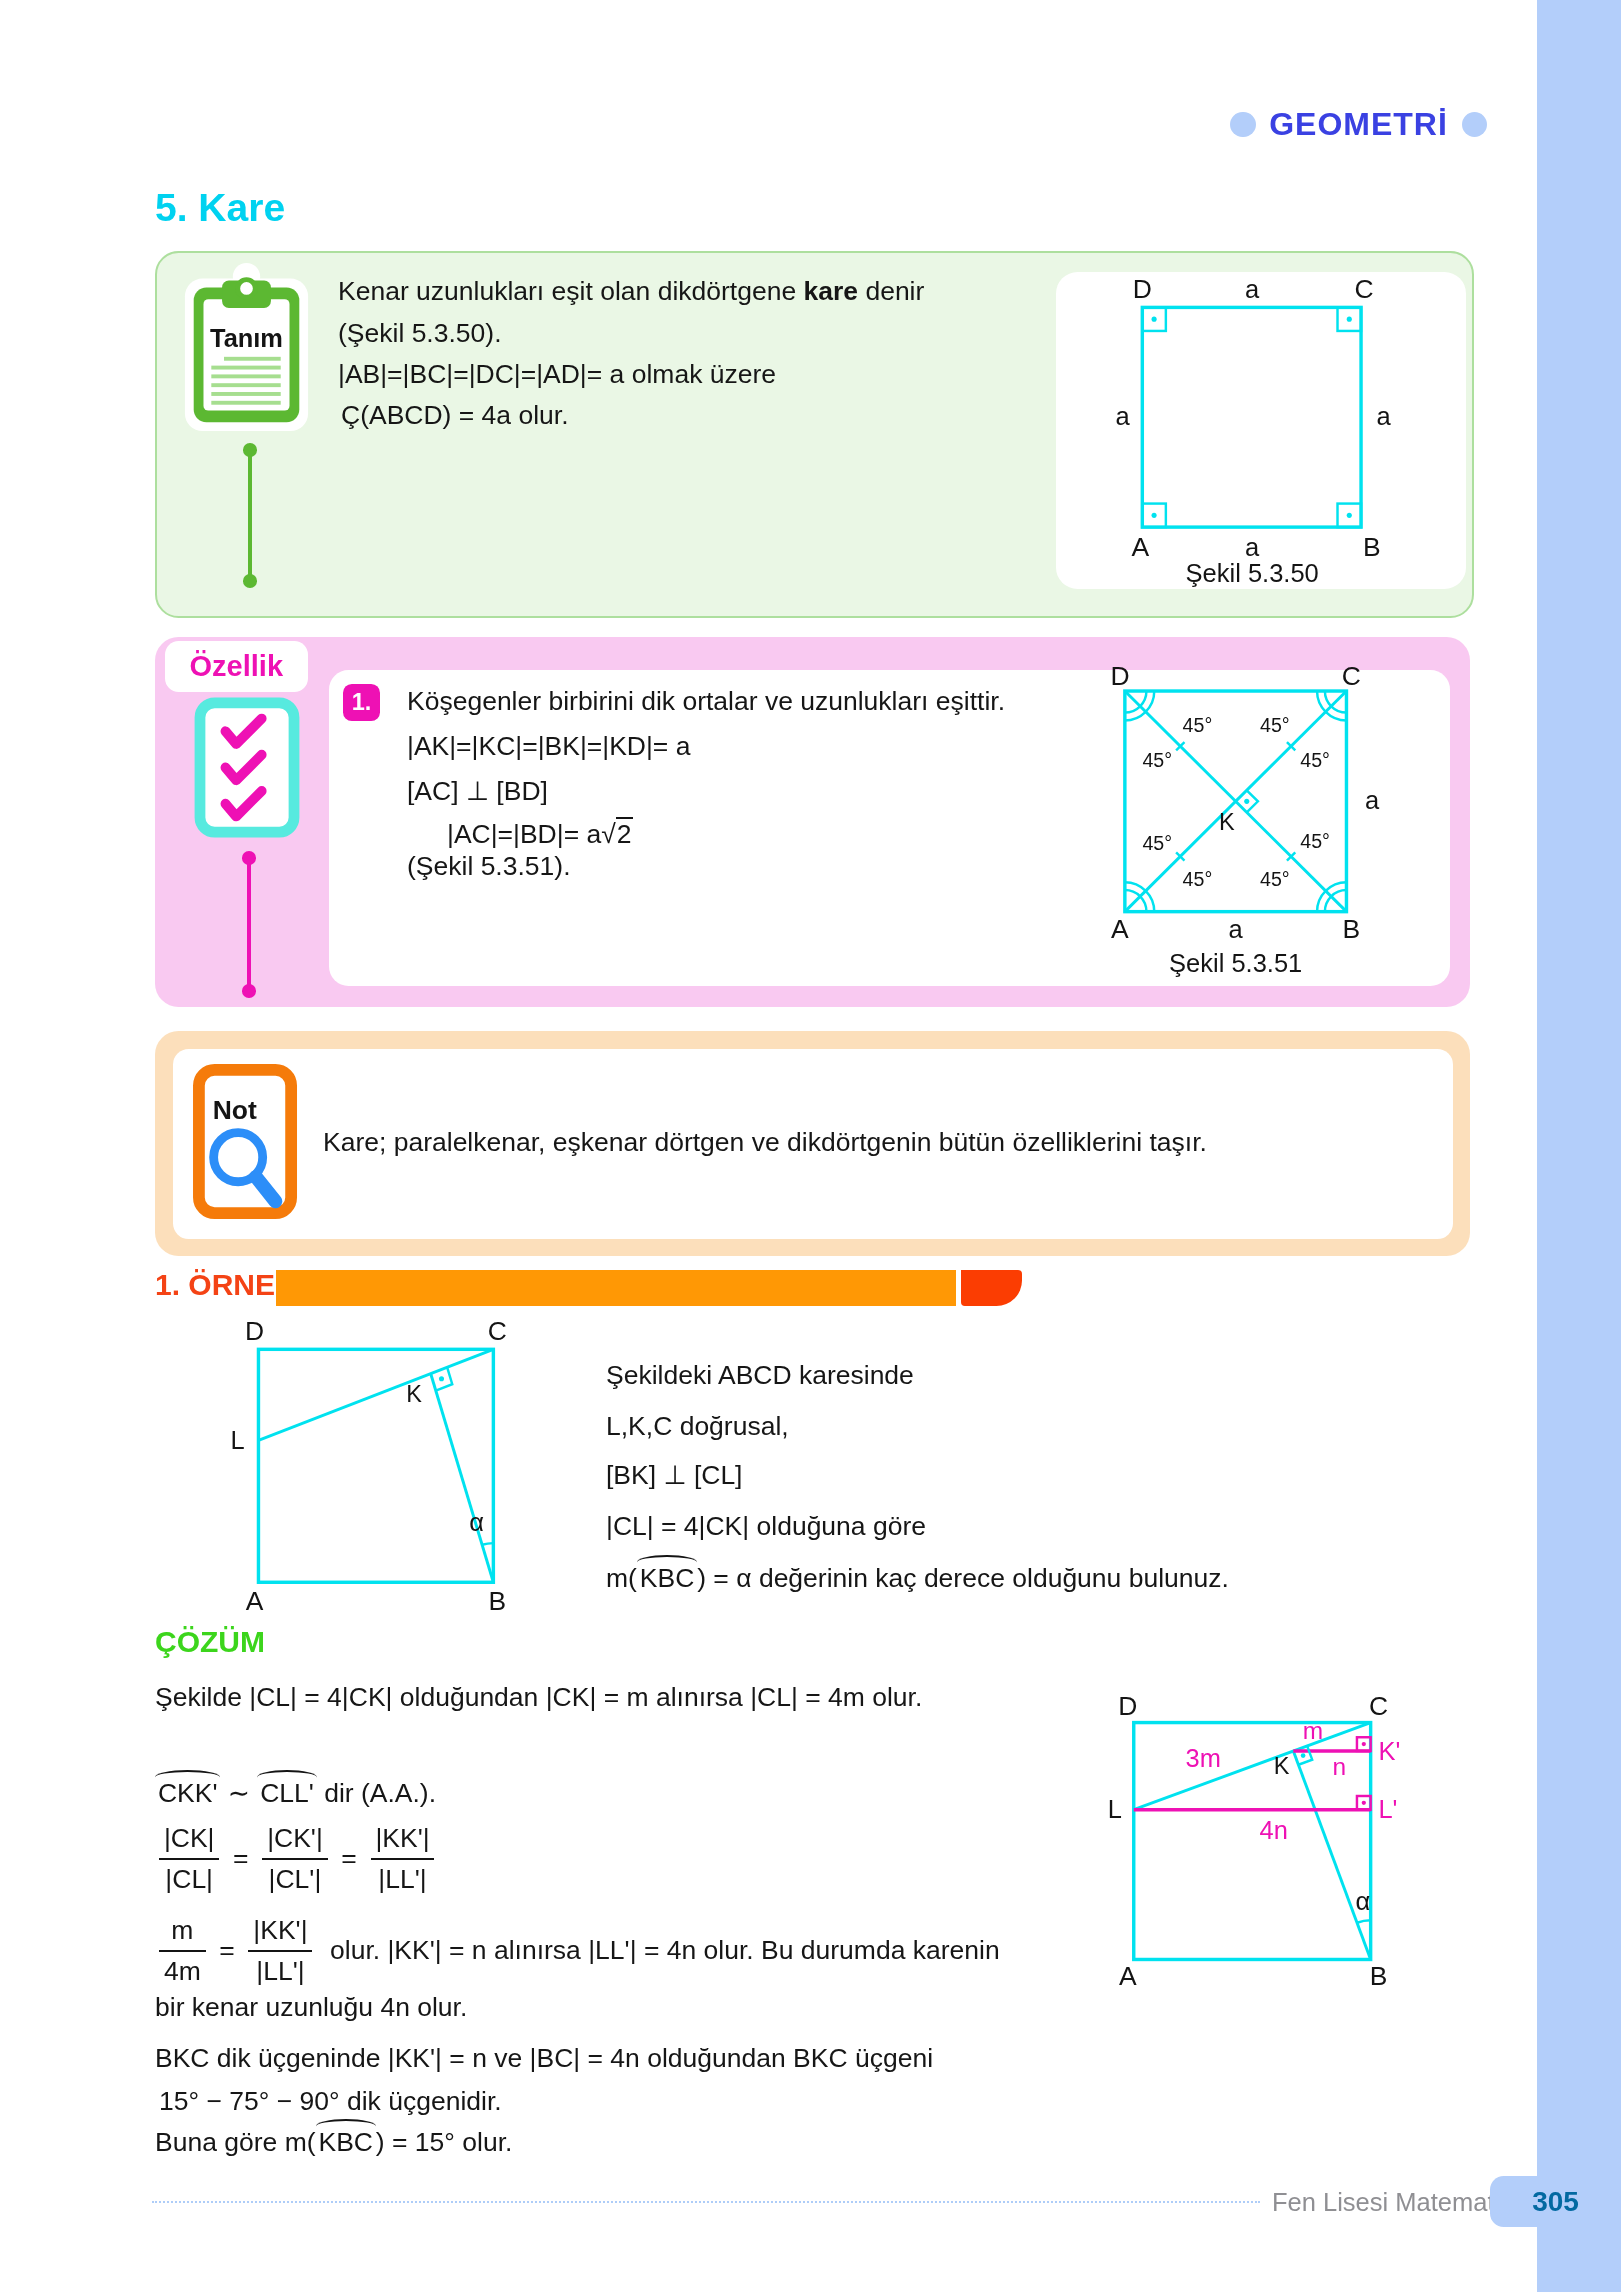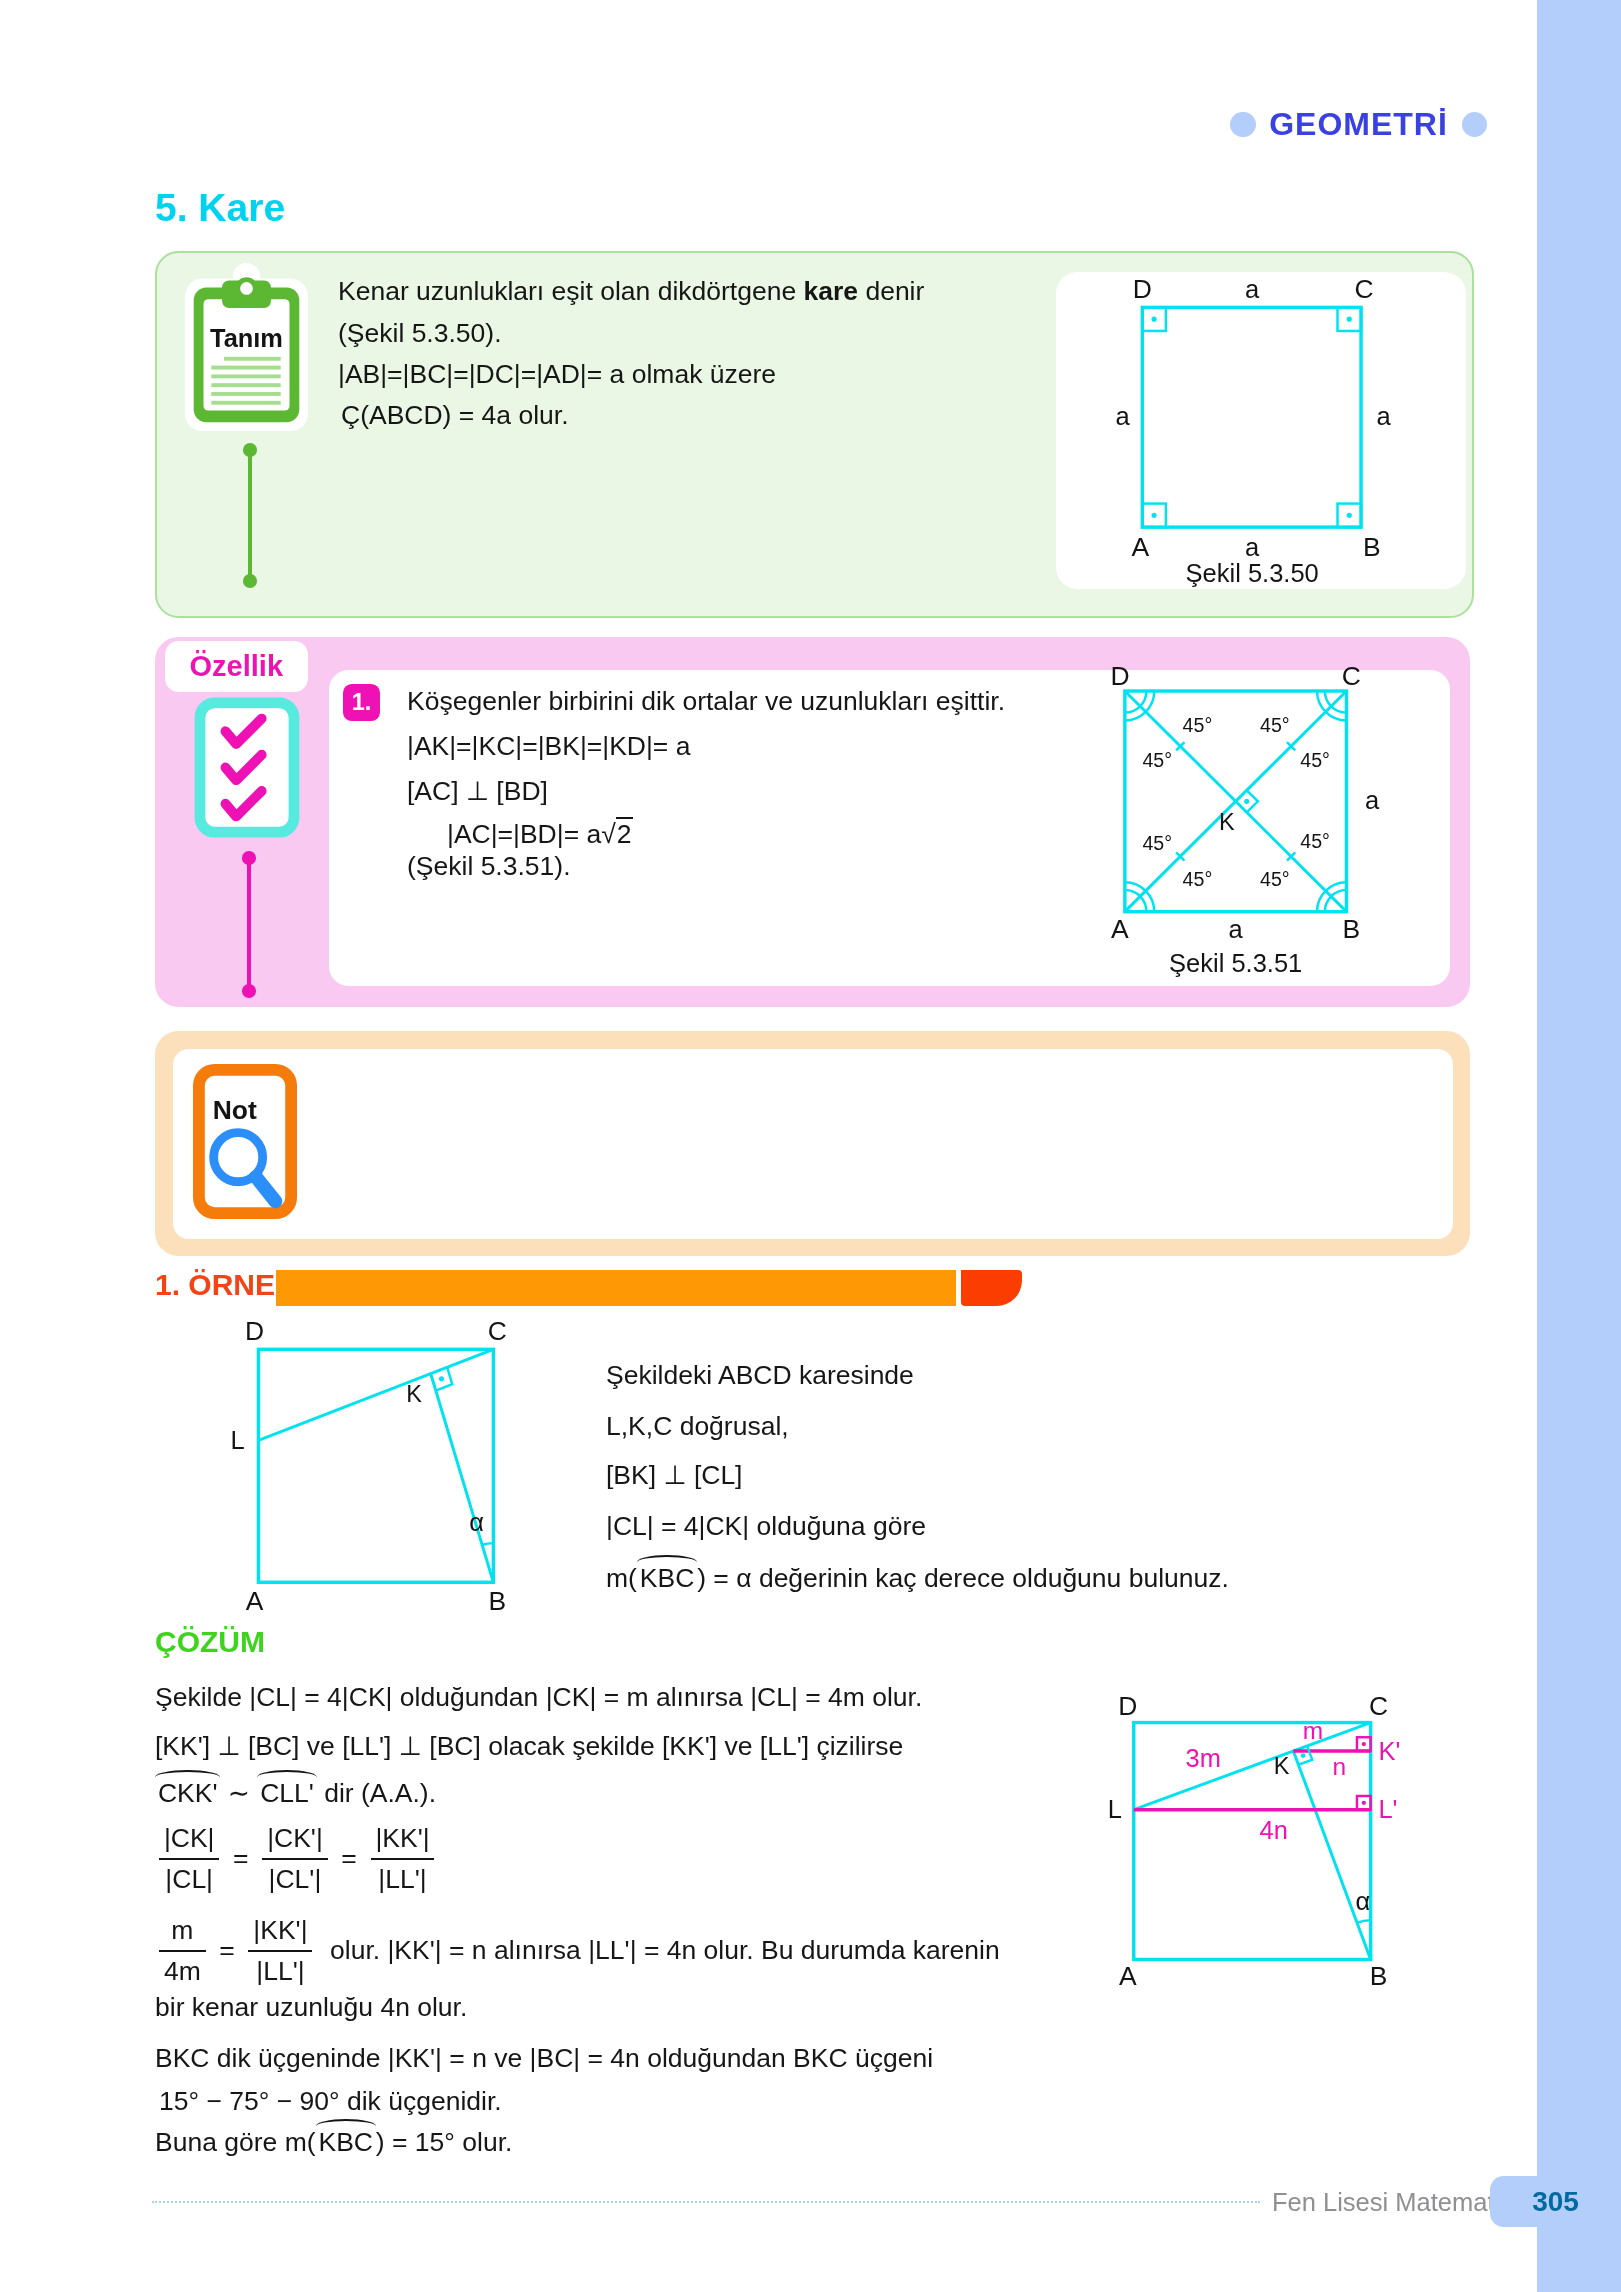--- a/index.html
+++ b/index.html
@@ -211,20 +211,21 @@
 
   <div class="not-box">
     <div class="not-panel"></div>
   </div>
   <svg class="abs" style="left:191px;top:1064px;" width="110" height="155" viewBox="0 0 112 158">
     <rect x="8" y="6" width="94" height="146" rx="16" fill="#fff" stroke="#f57b0a" stroke-width="12"></rect>
     <text x="22" y="56" font-size="27" font-weight="bold" fill="#f57b0a">Not</text>
     <circle cx="48" cy="95" r="25" fill="none" stroke="#2c8ef8" stroke-width="9"></circle>
     <line x1="66" y1="115" x2="86" y2="140" stroke="#2c8ef8" stroke-width="14" stroke-linecap="round"></line>
   </svg>
+  <div class="abs body-text" style="left:323px;top:1129px;">Kare; paralelkenar, eşkenar dörtgen ve dikdörtgenin bütün özelliklerini taşır.</div>
 
   <div class="ornek-title">1. ÖRNEK</div>
   <div class="ornek-bar"></div>
   <div class="ornek-tab"></div>
 
   <svg class="abs" style="left:137px;top:1318px;" width="470" height="323" viewBox="0 0 480 330">
     <rect x="124" y="32" width="240" height="238" fill="none" stroke="#00e2ef" stroke-width="3.5"></rect>
     <g stroke="#00e2ef" stroke-width="3" fill="none">
       <line x1="124" y1="125" x2="364" y2="32"></line>
       <line x1="300" y1="57" x2="364" y2="270"></line>
@@ -243,21 +244,20 @@
 
   <div class="abs body-text" style="left:606px;top:1362px;">Şekildeki ABCD karesinde</div>
   <div class="abs body-text" style="left:606px;top:1413px;">L,K,C doğrusal,</div>
   <div class="abs body-text" style="left:606px;top:1462px;">[BK] ⊥ [CL]</div>
   <div class="abs body-text" style="left:606px;top:1513px;">|CL| = 4|CK| olduğuna göre</div>
   <div class="abs body-text" style="left:606px;top:1555px;"><span>m(</span><span class="hat">KBC</span><span>) = α değerinin kaç derece olduğunu bulunuz.</span></div>
 
   <div class="cozum-title">ÇÖZÜM</div>
 
   <div class="abs body-text" style="left:155px;top:1684px;">Şekilde |CL| = 4|CK| olduğundan |CK| = m alınırsa |CL| = 4m olur.</div>
-  <div class="abs body-text" style="left:155px;top:1733px;">[KK'] ⊥ [BC] ve [LL'] ⊥ [BC] olacak şekilde [KK'] ve [LL'] çizilirse</div>
   <div class="abs body-text" style="left:155px;top:1770px;"><span class="hat">CKK'</span> <span>∼</span> <span class="hat">CLL'</span><span> dir (A.A.).</span></div>
 
   <div class="frac-row" style="left:159px;top:1821px;">
     <span class="frac">
         <span class="fnum">|CK|</span>
         <span class="fden">|CL|</span>
       </span>
     <span>=</span>
     <span class="frac">
         <span class="fnum">|CK'|</span>

